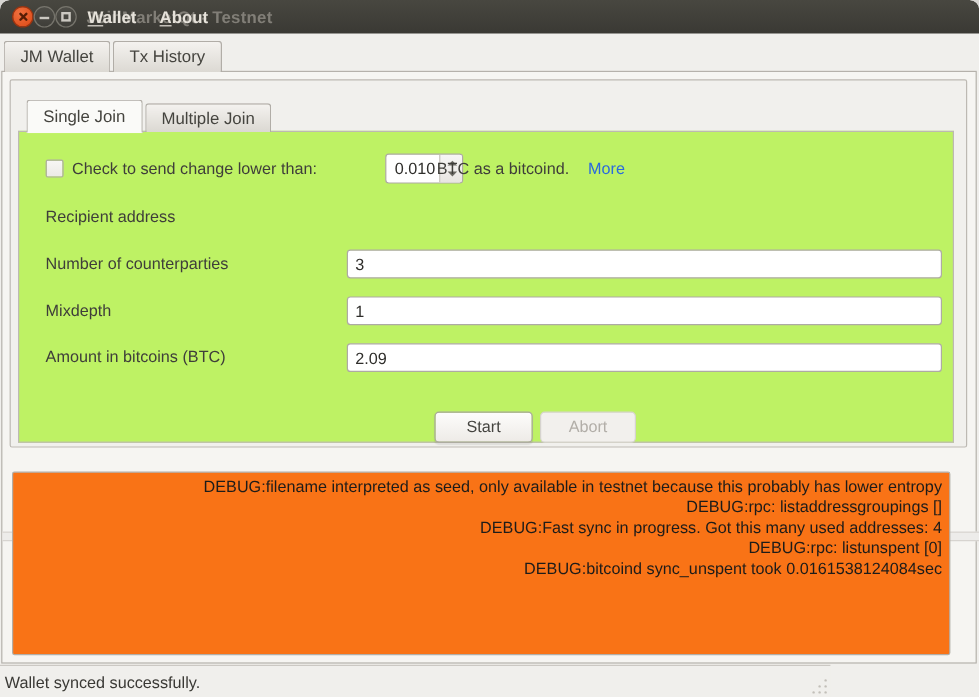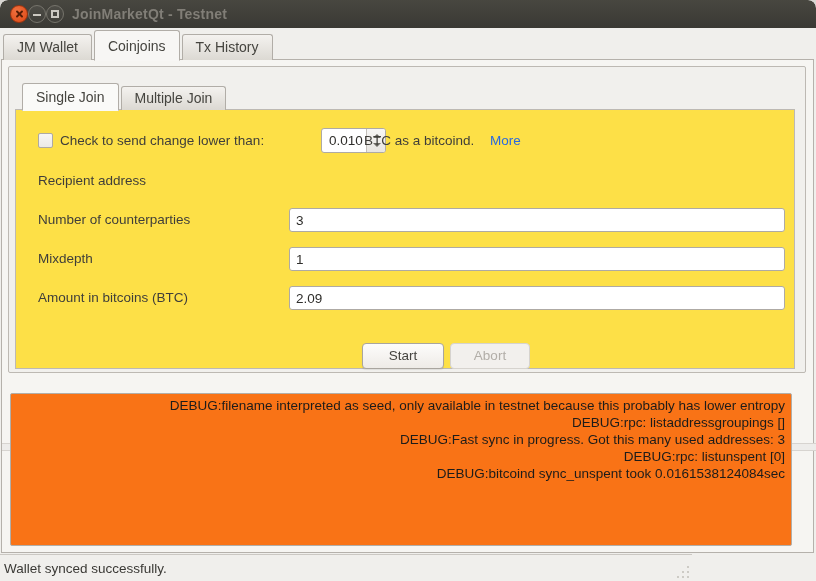--- a/index.html
+++ b/index.html
@@ -79,21 +79,21 @@
     height:24px; line-height:23px; font-size:14px; color:#45443f;
     background:linear-gradient(#f4f2ef,#dbd8d2);
     border:1px solid #b1ada7; border-bottom:none; border-radius:3px 3px 0 0;
   }
   .itab.active{
     height:28px; line-height:27px; margin-bottom:-1px; z-index:4;
     background:#fafaf8; border-bottom:1px solid #fafaf8;
   }
   .pane-b{
     position:absolute; left:6px; top:42px; width:780px; height:260px;
-    background:#fde047; border:1px solid #bdb9b3; z-index:1;
+    background:#bef264; border:1px solid #bdb9b3; z-index:1;
   }
 
   
   .don-row{ position:absolute; left:0; top:17px; width:100%; height:28px; }
   .checkbox{
     position:absolute; left:22px; top:6px; width:15px; height:15px;
     background:linear-gradient(#f7f6f4,#eceae6); border:1px solid #aeaaa4; border-radius:2px;
   }
   .don-label{ position:absolute; left:44px; top:6px; font-size:13.5px; color:#3f3e3a; }
   .spinbox{
@@ -176,25 +176,28 @@
     <div class="wbtn close">
       <span class="glyph-x"></span>
     </div>
     <div class="wbtn minmax min">
       <span class="glyph-min"></span>
     </div>
     <div class="wbtn minmax max">
       <span class="glyph-max"></span>
     </div>
     <div class="title-dim">JoinMarketQt - Testnet</div>
+    <div class="menu-overlay">
+      <span class="menu-item mi-wallet">Wallet</span>
+      <span class="menu-item mi-about">About</span>
+    </div>
   </div>
 
   <div class="tabbar">
     <div class="tab">JM Wallet</div>
-    <div class="tab active">Coinjoins</div>
     <div class="tab">Tx History</div>
   </div>
 
   <div class="main-pane">
 
     <div class="frame-a">
 
       <div class="inner-tabbar">
         <div class="itab active">Single Join</div>
         <div class="itab">Multiple Join</div>
@@ -244,21 +247,21 @@
       <span class="grip">
           <i></i>
           <i></i>
           <i></i>
         </span>
     </div>
 
     <div class="log-box">
       <div class="log-line">DEBUG:filename interpreted as seed, only available in testnet because this probably has lower entropy</div>
       <div class="log-line">DEBUG:rpc: listaddressgroupings []</div>
-      <div class="log-line">DEBUG:Fast sync in progress. Got this many used addresses: 3</div>
+      <div class="log-line">DEBUG:Fast sync in progress. Got this many used addresses: 4</div>
       <div class="log-line">DEBUG:rpc: listunspent [0]</div>
       <div class="log-line">DEBUG:bitcoind sync_unspent took 0.0161538124084sec</div>
     </div>
 
   </div>
 
   <div class="statusbar">
     <span class="status-text">Wallet synced successfully.</span>
     <span class="resize-grip">
         <i></i>

